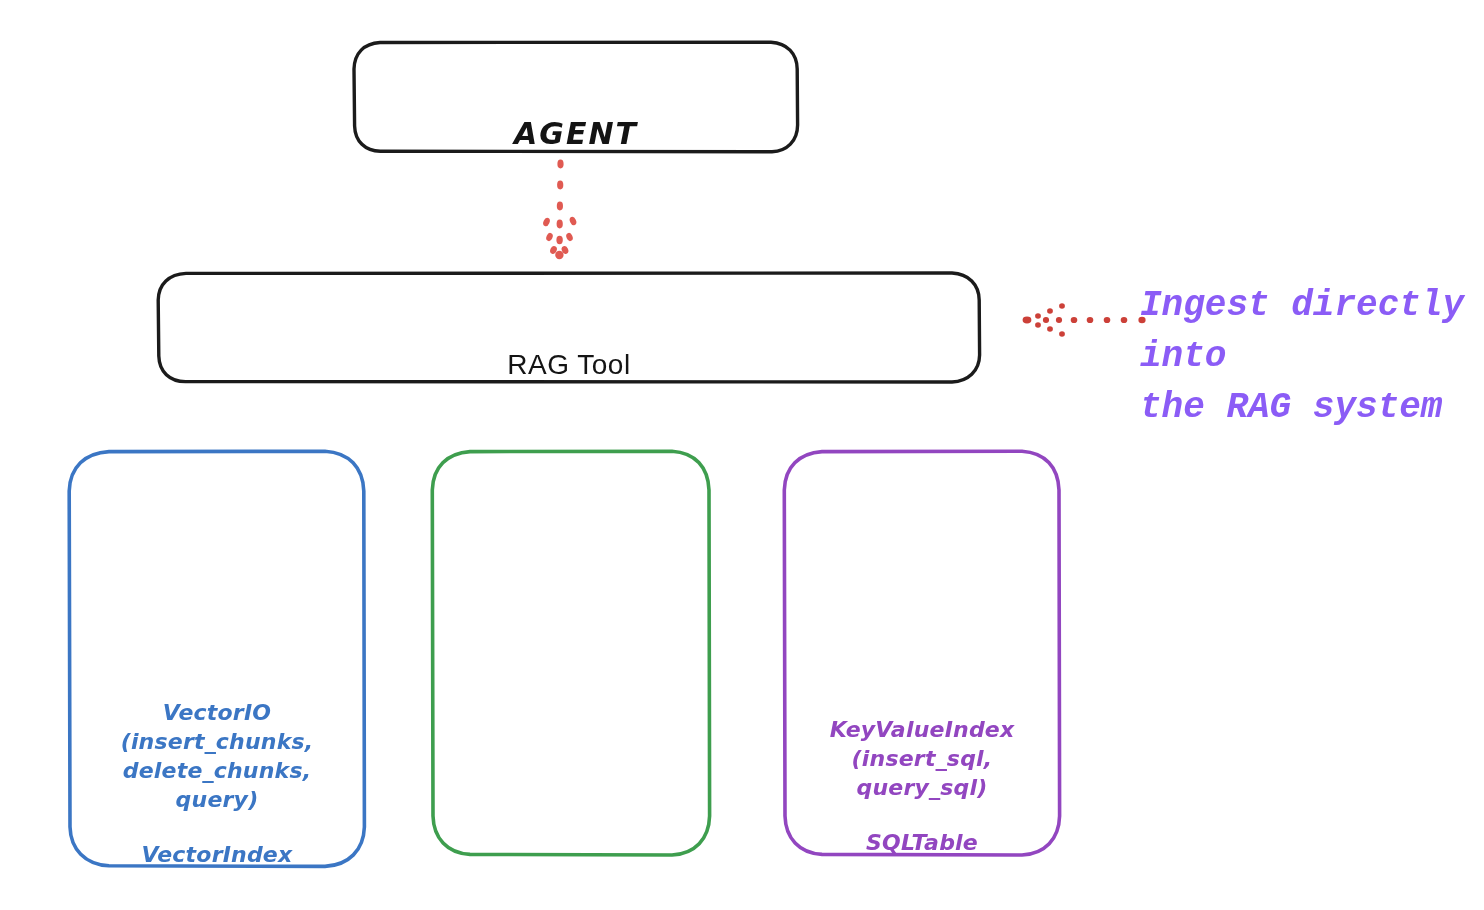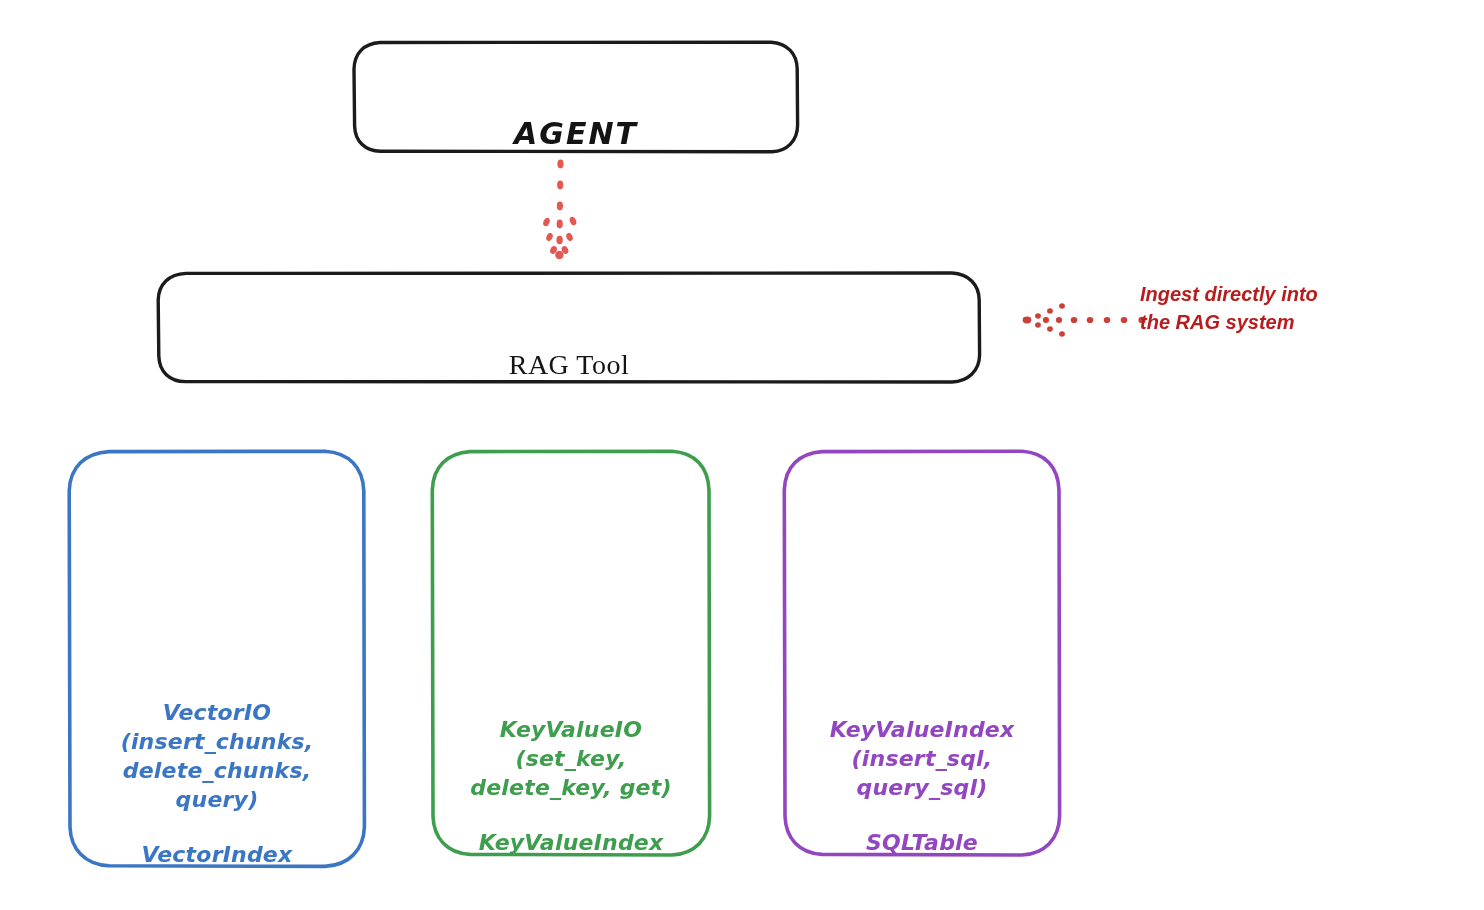--- a/index.html
+++ b/index.html
@@ -71,21 +71,21 @@
 
   
   #rag-tool-node {
     left: 156px;
     top: 271px;
     width: 826px;
     height: 113px;
   }
   #rag-tool-node svg.outline path { stroke: #1b1b1b; stroke-width: 3.4; }
   #rag-tool-node .label {
-    font-family: Liberation Serif, serif;
+    font-family: Liberation Sans, sans-serif;
     font-size: 28px;
     font-weight: 500;
     letter-spacing: 0.5px;
     color: #141414;
   }
 
   
   .provider .label {
     font-family: "DejaVu Sans", sans-serif;
     font-size: 22px;
@@ -145,26 +145,26 @@
     height: 50px;
   }
 
   
   #ingest-annotation {
     position: absolute;
     left: 1140px;
     top: 280px;
     width: 340px;
     z-index: 4;
-    font-family: Liberation Sans, sans-serif;
-    font-size: 20px;
+    font-family: Liberation Mono, monospace;
+    font-size: 36px;
     font-weight: 600;
     font-style: italic;
     line-height: 1.42;
-    color: #b91c1c;
+    color: #8b5cf6;
     white-space: pre-line;
   }
 </style>
 </head>
 <body>
 
 <div id="canvas">
 
   <div class="node" id="agent-node">
     <svg class="outline" viewBox="0 0 448 114" preserveAspectRatio="none">
@@ -262,23 +262,20 @@
       <path d="M 40 2.6
                C 17 4.2 3.0 18 2.3 41
                L 3.0 367
                C 3.6 389 17 404.2 40 405.4
                L 242 406.0
                C 265 404.8 279 390 279.6 367
                L 279.0 41
                C 278.2 18 265 3.6 242 2.2
                Z"></path>
     </svg>
-    <span class="label"><span>KeyValueIO
-(set_key,
-delete_key, get)</span><span class="spacer"></span><span>KeyValueIndex</span></span>
   </div>
 
   <div class="node provider" id="relational-io-node">
     <svg class="outline" viewBox="0 0 280 408" preserveAspectRatio="none">
       <path d="M 40 2.6
                C 17 4.2 3.0 18 2.3 41
                L 3.0 367
                C 3.6 389 17 404.2 40 405.4
                L 240 406.0
                C 263 404.8 277 390 277.6 367

